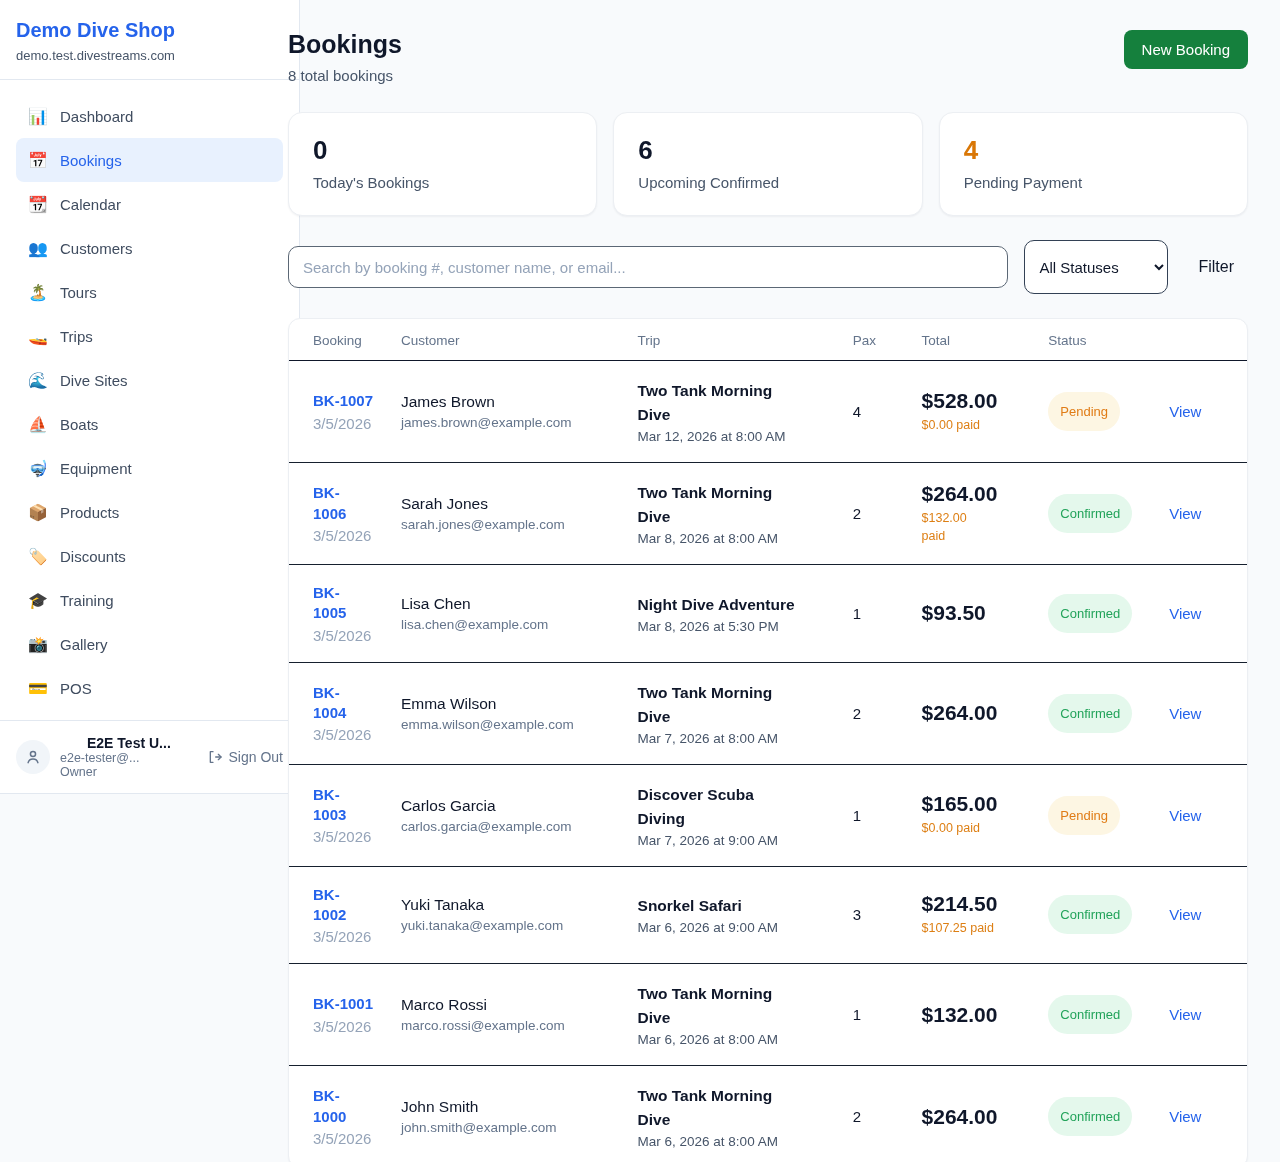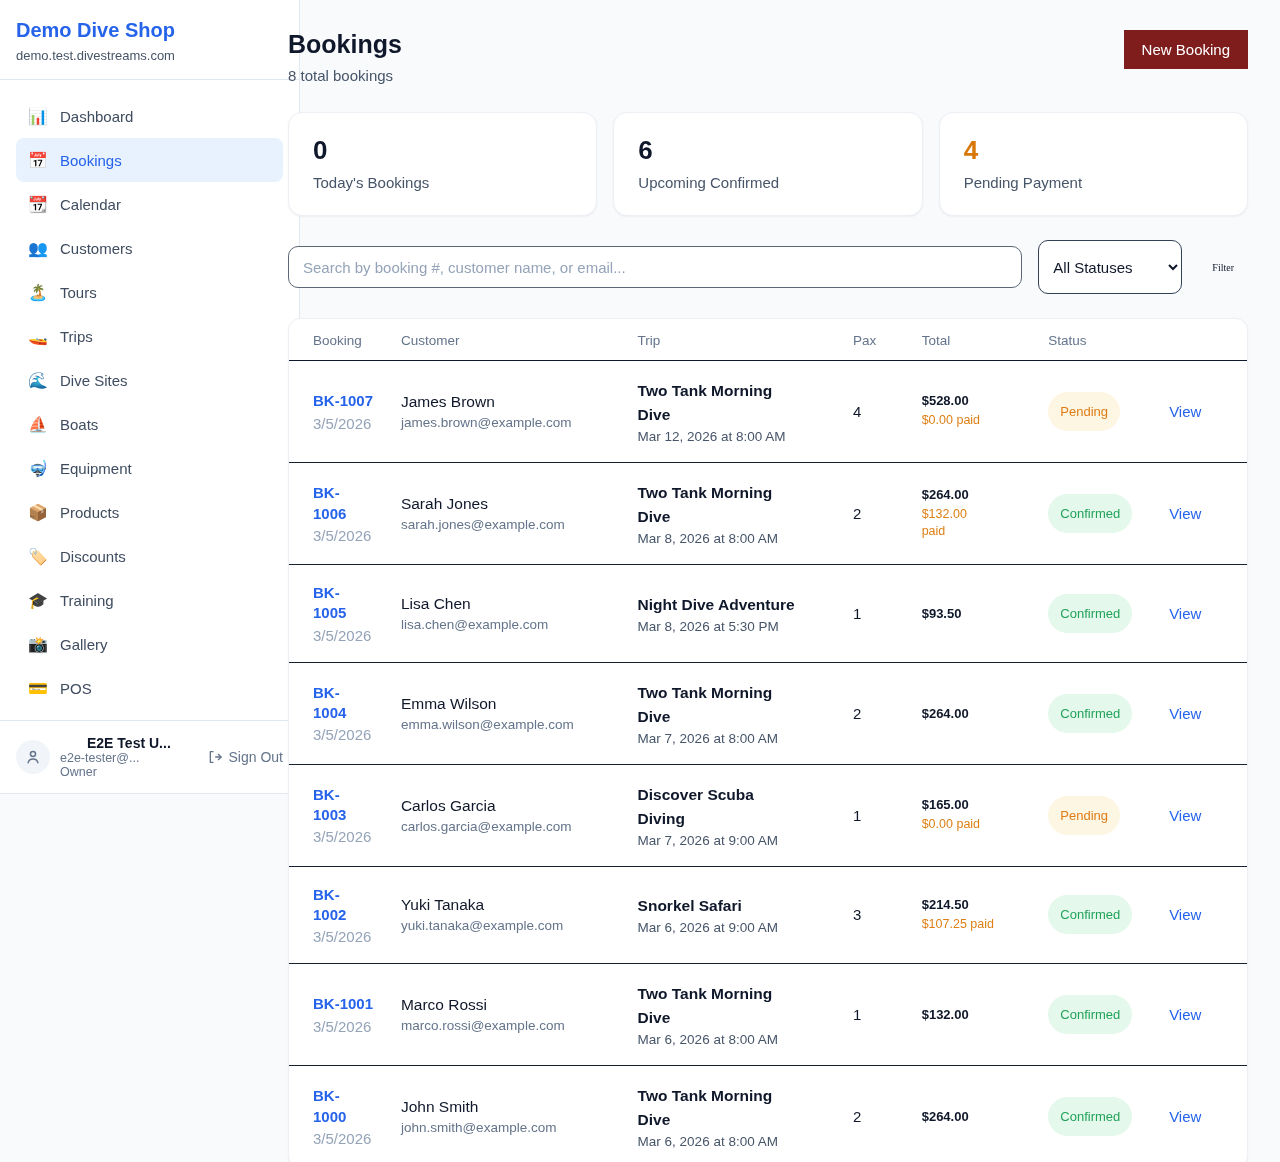--- a/index.html
+++ b/index.html
@@ -47,21 +47,21 @@
     color:#64748b; font-size:14px; background:none; border:none;
     cursor:pointer; font-family:inherit; flex:0 0 auto;
   }
 
   
   .main { position:absolute; left:256px; top:0; width:1024px; padding:30px 32px 28px 32px; }
   .page-head { display:flex; justify-content:space-between; align-items:flex-start; }
   .page-title { font-size:25px; font-weight:bold; color:#0f172a; }
   .page-sub { font-size:15px; color:#475569; margin-top:8px; }
   .btn-primary {
-    background:#7f1d1d; color:#ffffff; border:none; border-radius:0;
+    background:#15803d; color:#ffffff; border:none; border-radius:8px;
     font-size:15px; font-weight:500; padding:11px 18px; cursor:pointer;
     font-family:inherit;
   }
 
   .stats { display:flex; gap:16px; margin-top:28px; }
   .stat-card {
     flex:1; background:#ffffff; border:1px solid #eceff3; border-radius:14px;
     padding:22px 24px 24px 24px; box-shadow:0 1px 2px rgba(15,23,42,0.05);
   }
   .stat-value { font-size:26px; font-weight:bold; }
@@ -73,22 +73,22 @@
     padding:0 14px; font-size:15px; color:#4c1d95; background:#ffffff;
     font-family:inherit; outline:none;
   }
   .search-input::placeholder { color:#94a3b8; }
   .status-select {
     height:54px; width:144px; border:1.5px solid #334155; border-radius:10px;
     background:#ffffff; font-size:15px; color:#0f172a; padding:0 10px;
     font-family:inherit; outline:none;
   }
   .filter-btn {
-    background:none; border:none; font-size:10px; color:#0f172a; font-weight:500;
-    padding:0 14px; cursor:pointer; font-family:Liberation Serif, serif;text-align:right;
+    background:none; border:none; font-size:16px; color:#0f172a; font-weight:500;
+    padding:0 14px; cursor:pointer; font-family:Liberation Sans, sans-serif;text-align:right;
   }
 
   
   .table-card {
     margin-top:24px; background:#ffffff; border:1px solid #eceff3;
     border-radius:12px; overflow:hidden; box-shadow:0 1px 2px rgba(15,23,42,0.04);
   }
   table { width:100%; border-collapse:collapse; }
   col.c-booking{width:112px;} col.c-customer{width:237px;} col.c-trip{width:216px;}
   col.c-pax{width:69px;} col.c-total{width:127px;} col.c-status{width:121px;} col.c-view{width:78px;}
@@ -101,21 +101,21 @@
   tbody tr:last-child { border-bottom:none; }
   tbody td { padding:18px 12px 18px 0; vertical-align:middle; }
   .bk-id { color:#2563eb; font-weight:bold; font-size:15px; line-height:1.35;
            white-space:pre-line; text-decoration:none; display:inline-block; cursor:pointer; }
   .bk-date { font-size:15px; color:#94a3b8; margin-top:3px; }
   .cust-name { font-size:15.5px; color:#0f172a; }
   .cust-email { font-size:13.5px; color:#64748b; margin-top:4px; }
   .trip-name { font-size:15.5px; font-weight:bold; color:#0f172a; max-width:162px; line-height:24px; }
   .trip-dt { font-size:13.5px; color:#475569; margin-top:2px; }
   .pax { font-size:15px; color:#0f172a; }
-  .total-amt { font-size:13px; font-weight:bold; color:#0f172a; }
+  .total-amt { font-size:21px; font-weight:bold; color:#0f172a; }
   .total-paid { font-size:12.5px; color:#dd7f14; margin-top:4px; white-space:pre-line; line-height:1.4; }
   .badge {
     display:inline-block; padding:12px 12px; border-radius:999px;
     font-size:13px; font-weight:500;
   }
   .badge.pending { background:#fdf6e3; color:#e07c16; }
   .badge.confirmed { background:#e4f8ec; color:#22a35a; }
   .view-link { color:#2563eb; font-size:15px; font-weight:500; text-decoration:none; cursor:pointer; }
 </style>
 </head>

